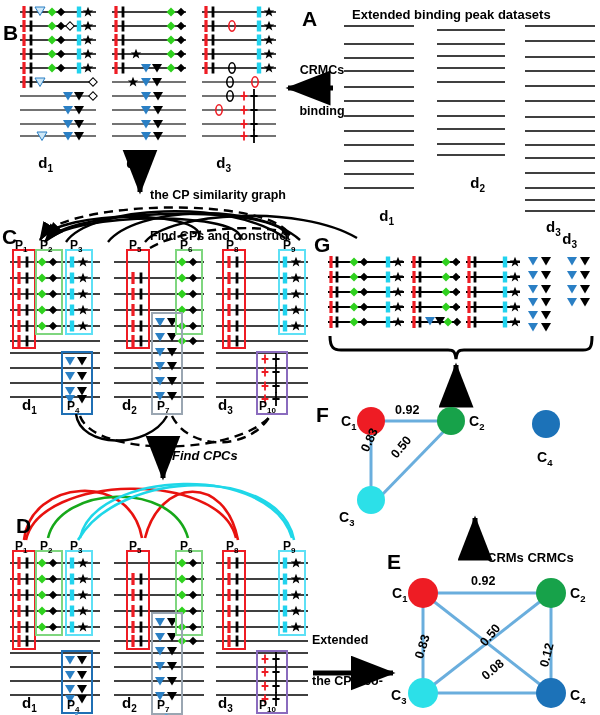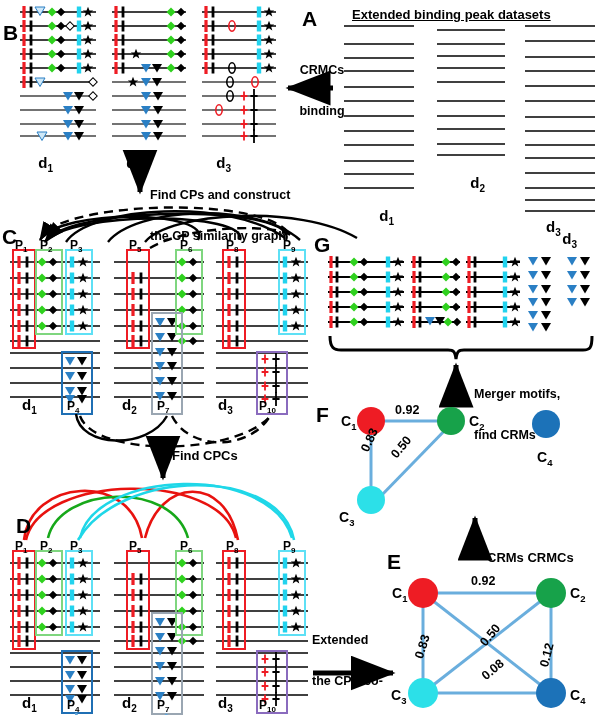--- a/index.html
+++ b/index.html
@@ -870,21 +870,21 @@
 </svg>
 
 <div class="lbl panel-letter" style="left:302px;top:8px;">A</div>
 <div class="lbl panel-letter" style="left:3px;top:22px;">B</div>
 <div class="lbl panel-letter" style="left:2px;top:226px;">C</div>
 <div class="lbl panel-letter" style="left:16px;top:515px;">D</div>
 <div class="lbl panel-letter" style="left:387px;top:551px;">E</div>
 <div class="lbl panel-letter" style="left:316px;top:404px;">F</div>
 <div class="lbl panel-letter" style="left:314px;top:234px;">G</div>
 
-<div class="lbl title" style="left:352px;top:7px;text-decoration:underline;">Extended binding peak datasets</div>
+<div class="lbl title" style="left:352px;top:7px;">Extended binding peak datasets</div>
 
 <div class="lbl dlabel" style="left:371px;top:190px;">
   <span>d</span><sub>1</sub>
 </div>
 <div class="lbl dlabel" style="left:462px;top:157px;">
   <span>d</span><sub>2</sub>
 </div>
 <div class="lbl dlabel" style="left:554px;top:213px;">
   <span>d</span><sub>3</sub>
 </div>
@@ -898,62 +898,58 @@
   <span>d</span><sub>1</sub>
 </div>
 <div class="lbl dlabel" style="left:118px;top:137px;">
   <span>d</span><sub>2</sub>
 </div>
 <div class="lbl dlabel" style="left:208px;top:137px;">
   <span>d</span><sub>3</sub>
 </div>
 
 <div class="lbl txt" style="left:150px;top:162px;">
+  <div>the CP similarity graph</div>
   <div>Find CPs and construct</div>
-  <div>the CP similarity graph</div>
 </div>
 
 <div class="lbl plabel" style="left:15px;top:238px;"><span>P</span><sub>1</sub></div>
 <div class="lbl plabel" style="left:40px;top:238px;"><span>P</span><sub>2</sub></div>
 <div class="lbl plabel" style="left:70px;top:238px;"><span>P</span><sub>3</sub></div>
 <div class="lbl plabel" style="left:67px;top:399px;"><span>P</span><sub>4</sub></div>
 <div class="lbl plabel" style="left:129px;top:238px;"><span>P</span><sub>5</sub></div>
 <div class="lbl plabel" style="left:180px;top:238px;"><span>P</span><sub>6</sub></div>
 <div class="lbl plabel" style="left:157px;top:399px;"><span>P</span><sub>7</sub></div>
 <div class="lbl plabel" style="left:226px;top:238px;"><span>P</span><sub>8</sub></div>
 <div class="lbl plabel" style="left:283px;top:238px;"><span>P</span><sub>9</sub></div>
 <div class="lbl plabel" style="left:259px;top:399px;"><span>P</span><sub>10</sub></div>
 
 <div class="lbl dlabel" style="left:22px;top:396px;"><span>d</span><sub>1</sub></div>
 <div class="lbl dlabel" style="left:122px;top:396px;"><span>d</span><sub>2</sub></div>
 <div class="lbl dlabel" style="left:218px;top:396px;"><span>d</span><sub>3</sub></div>
 
-<div class="lbl txt" style="left:172px;top:449px;font-size:13px;">Find CPCs</div>
+<div class="lbl txt" style="left:172px;top:449px;font-size:13px;font-style:italic;">Find CPCs</div>
 
 <div class="lbl plabel" style="left:15px;top:539px;"><span>P</span><sub>1</sub></div>
 <div class="lbl plabel" style="left:40px;top:539px;"><span>P</span><sub>2</sub></div>
 <div class="lbl plabel" style="left:70px;top:539px;"><span>P</span><sub>3</sub></div>
 <div class="lbl plabel" style="left:67px;top:698px;"><span>P</span><sub>4</sub></div>
 <div class="lbl plabel" style="left:129px;top:539px;"><span>P</span><sub>5</sub></div>
 <div class="lbl plabel" style="left:180px;top:539px;"><span>P</span><sub>6</sub></div>
 <div class="lbl plabel" style="left:157px;top:698px;"><span>P</span><sub>7</sub></div>
 <div class="lbl plabel" style="left:226px;top:539px;"><span>P</span><sub>8</sub></div>
 <div class="lbl plabel" style="left:283px;top:539px;"><span>P</span><sub>9</sub></div>
 <div class="lbl plabel" style="left:259px;top:698px;"><span>P</span><sub>10</sub></div>
 
 <div class="lbl dlabel" style="left:22px;top:694px;"><span>d</span><sub>1</sub></div>
 <div class="lbl dlabel" style="left:122px;top:694px;"><span>d</span><sub>2</sub></div>
 <div class="lbl dlabel" style="left:218px;top:694px;"><span>d</span><sub>3</sub></div>
 
 <div class="lbl dlabel" style="left:546px;top:218px;"><span>d</span><sub>3</sub></div>
 
-<div class="lbl txt" style="left:474px;top:361px;">
-  <div>Merger motifs,</div>
-  <div>find CRMs</div>
-</div>
 
 <div class="lbl clabel" style="left:341px;top:413px;"><span>C</span><sub>1</sub></div>
 <div class="lbl clabel" style="left:469px;top:413px;"><span>C</span><sub>2</sub></div>
 <div class="lbl clabel" style="left:339px;top:509px;"><span>C</span><sub>3</sub></div>
 <div class="lbl clabel" style="left:537px;top:449px;"><span>C</span><sub>4</sub></div>
 
 <div class="lbl edgelbl" style="left:395px;top:403px;">0.92</div>
 <div class="lbl edgelbl" style="left:358px;top:448px;transform:rotate(-65deg);transform-origin:left top;">0.83</div>
 <div class="lbl edgelbl" style="left:388px;top:452px;transform:rotate(-50deg);transform-origin:left top;">0.50</div>
 

